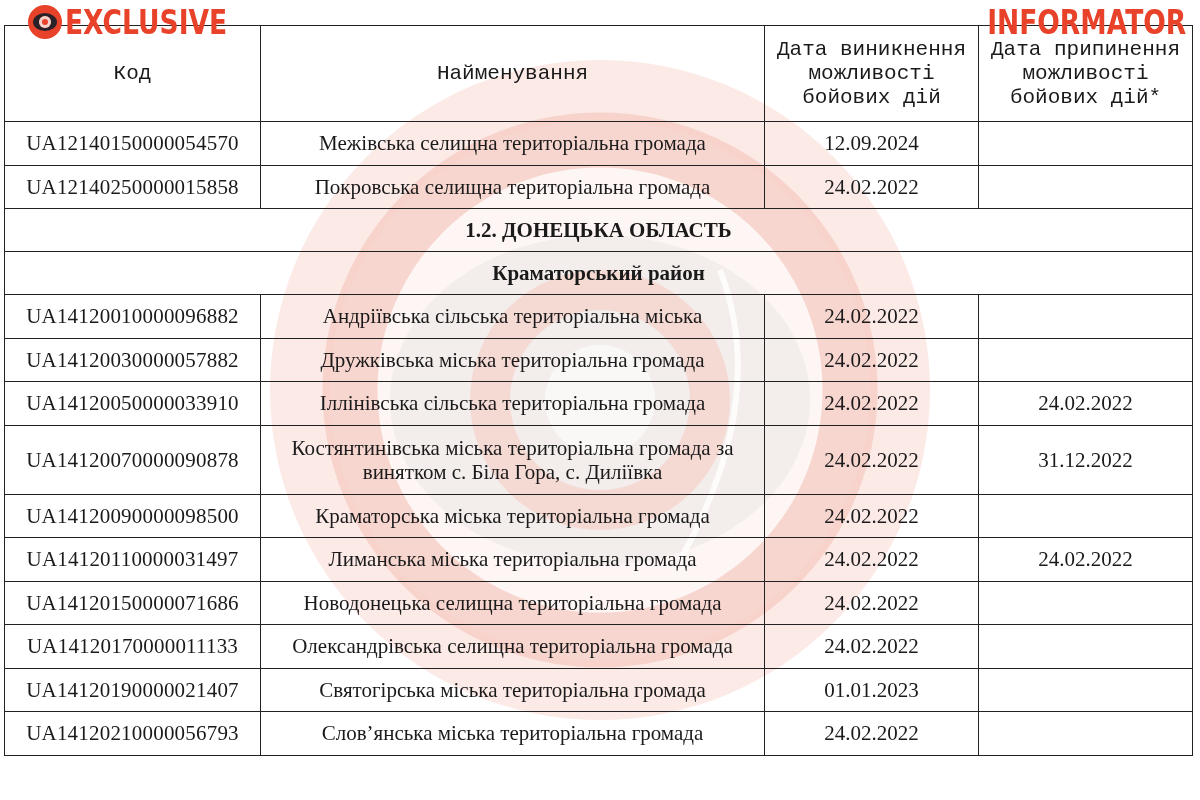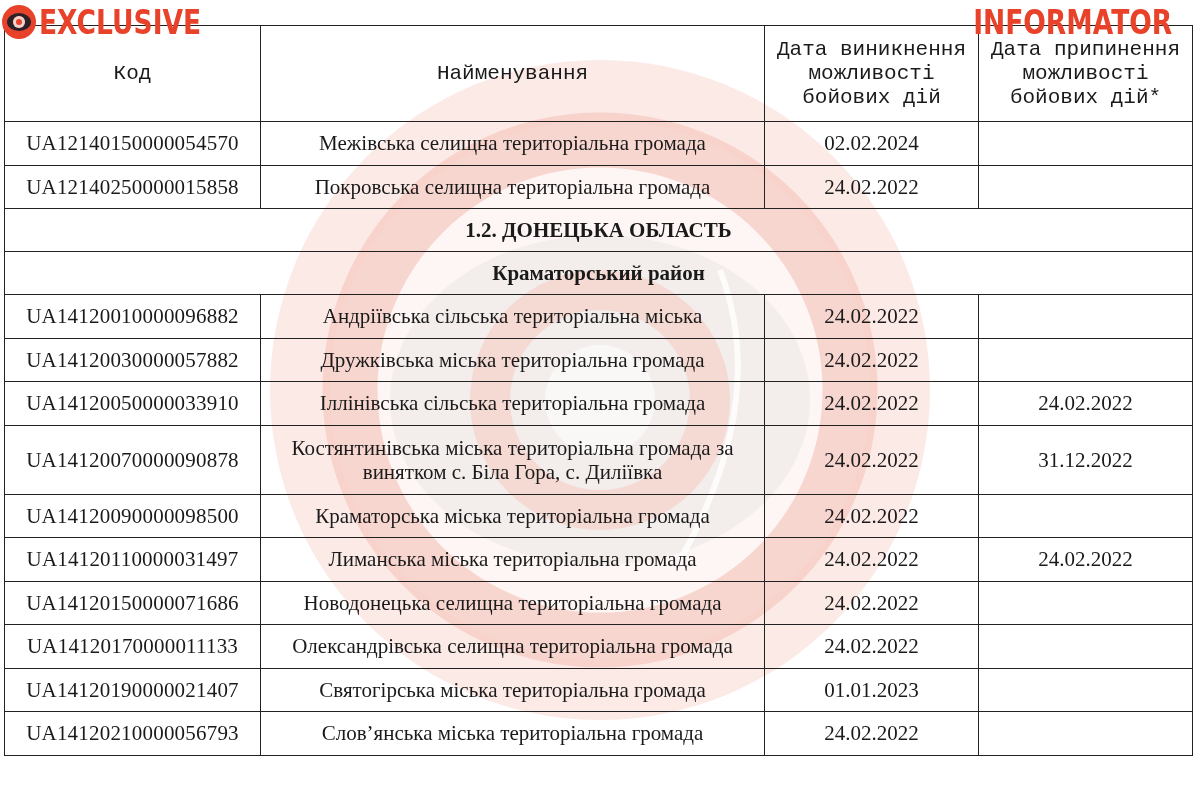--- a/index.html
+++ b/index.html
@@ -49,21 +49,21 @@
     .hdr-row { height: 96px; }
     .hdr-row th { line-height: 24px; font-family: Liberation Mono, monospace; }
     .row { height: 43.5px; margin-left: 39px; }
     .row.tall { height: 69px; }
     .section-row { height: 43px; }
     .section-row td { font-weight: bold; }
     .code-cell { text-align: left; padding-left: 14px; letter-spacing: 0.2px; }
     .name-cell { padding: 0 10px; }
     .brand-left {
       position: absolute;
-      left: 2px;
+      left: 28px;
       top: 2px;
       height: 40px;
       display: flex;
       align-items: center;
       z-index: 3;
     }
     .brand-eye {
       width: 34px;
       height: 34px;
       border-radius: 50%;
@@ -93,21 +93,21 @@
       font-weight: bold;
       color: #e8432a;
       font-size: 34px;
       letter-spacing: 0px;
       transform: scaleX(0.78);
       transform-origin: left center;
       line-height: 40px;
     }
     .brand-right {
       position: absolute;
-      right: 28px;
+      right: 14px;
       top: 2px;
       height: 40px;
       z-index: 3;
     }
     .brand-right .brand-text {
       transform-origin: right center;
       display: block;
     }
   </style>
 </head>
@@ -143,21 +143,21 @@
       <th>Код</th>
       <th>Найменування</th>
       <th>Дата виникнення можливості бойових дій</th>
       <th>Дата припинення можливості бойових дій*</th>
     </tr>
   </thead>
   <tbody>
     <tr class="row">
       <td class="code-cell">UA12140150000054570</td>
       <td class="name-cell">Межівська селищна територіальна громада</td>
-      <td>02.02.2024</td>
+      <td>12.09.2024</td>
       <td></td>
     </tr>
     <tr class="row">
       <td class="code-cell">UA12140250000015858</td>
       <td class="name-cell">Покровська селищна територіальна громада</td>
       <td>24.02.2022</td>
       <td></td>
     </tr>
     <tr class="section-row">
       <td colspan="4">1.2. ДОНЕЦЬКА ОБЛАСТЬ</td>

